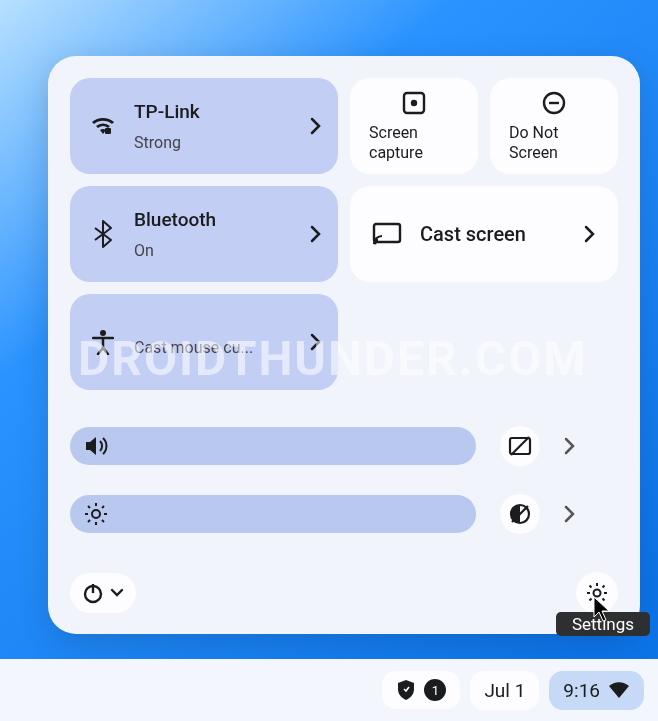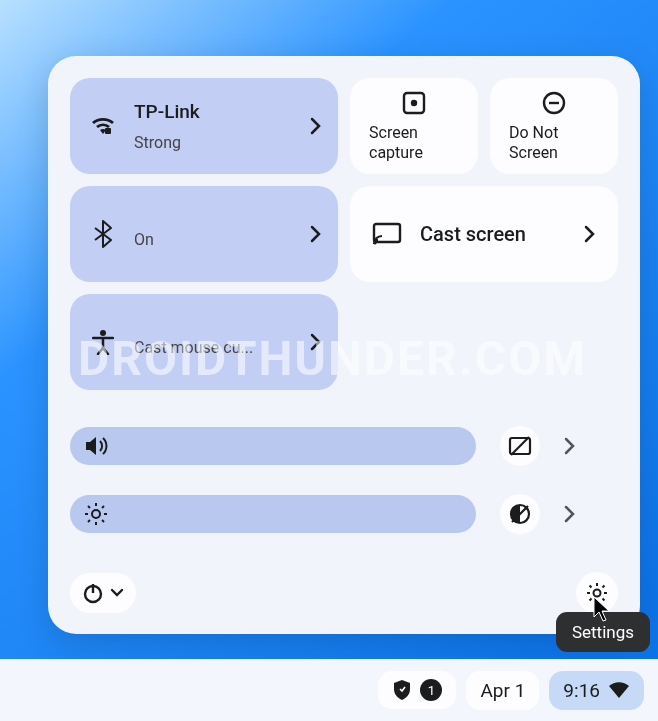--- a/index.html
+++ b/index.html
@@ -20,21 +20,21 @@
   .cast .tile-title { font-size: 20px; font-weight: 500; margin-left: 18px; flex: 1; }
   .spacer-row { grid-column: 2 / 4; grid-row: 3 / 4; }
   .sliders { margin-top: 36px; display: flex; flex-direction: column; gap: 28px; }
   .slider-row { display: flex; align-items: center; gap: 24px; }
   .track { flex: 0 0 406px; height: 38px; background: #b9c8ef; border-radius: 20px; display: flex; align-items: center; padding-left: 14px; }
   .round-btn { width: 40px; height: 40px; border-radius: 50%; background: #fdfdff; display: flex; align-items: center; justify-content: center; cursor: pointer; }
   .slider-chev { color: #444; cursor: pointer; }
   .footer { position: absolute; left: 22px; right: 22px; bottom: 20px; display: flex; align-items: center; }
   .power-pill { height: 40px; padding: 0 12px; border-radius: 20px; background: #fdfdff; display: flex; align-items: center; gap: 6px; cursor: pointer; }
   .settings-btn { margin-left: auto; width: 42px; height: 42px; border-radius: 50%; background: #fdfdff; display: flex; align-items: center; justify-content: center; cursor: pointer; }
-  .tooltip { position: absolute; right: 8px; top: 612px; background: #2d2f31; color: #fff; padding: 10px 16px; border-radius: 11px; font-size: 17px; }
+  .tooltip { position: absolute; right: 8px; top: 612px; background: #2d2f31; color: #fff; padding: 2px 16px; border-radius: 5px; font-size: 17px; }
   .cursor { position: absolute; left: 593px; top: 596px; pointer-events: none; }
   .shelf { position: absolute; left: 0; right: 0; bottom: 0; height: 62px; background: #f3f6fd; display: flex; align-items: center; justify-content: flex-end; gap: 10px; padding-right: 14px; }
   .shelf-item { display: flex; align-items: center; gap: 8px; background: #fdfdff; border-radius: 14px; padding: 8px 14px; font-size: 19px; color: #1a1c1e; cursor: pointer; }
   .shelf-item.clock { background: #c6daf7; }
   .circ-badge { width: 22px; height: 22px; border-radius: 50%; background: #1a1c1e; color: #fff; font-size: 13px; display: flex; align-items: center; justify-content: center; }
   .watermark { position: absolute; left: 50px; top: 330px; font-size: 48px; font-weight: 700; letter-spacing: 2px; color: rgba(255,255,255,0.55); pointer-events: none; white-space: nowrap; margin-left: 28px; }
   svg { display: block; }
 </style>
 </head>
 <body>
@@ -80,20 +80,21 @@
       <div class="mini-label" style="white-space:pre-line; max-width:90px;">Do Not Screen</div>
     </div>
 
     <div class="tile wide active">
       <span class="tile-icon">
         <svg width="18" height="28" viewBox="0 0 18 28">
             <path d="M9 1v26l8-7-8-6 8-6-8-7zM1 8l16 12M1 20l16-12" stroke="#1a1c1e" stroke-width="2" fill="none" stroke-linejoin="round"></path>
           </svg>
       </span>
       <div class="tile-text">
+        <div class="tile-title">Bluetooth</div>
         <div class="tile-sub">On</div>
       </div>
       <span class="chev">
         <svg width="12" height="18" viewBox="0 0 12 18">
             <path d="M2 2l7 7-7 7" stroke="#1a1c1e" stroke-width="2.5" fill="none" stroke-linecap="round"></path>
           </svg>
       </span>
     </div>
 
     <div class="tile cast">
@@ -225,21 +226,21 @@
   <div class="shelf-item">
     <span>
       <svg width="20" height="22" viewBox="0 0 20 22">
           <path d="M10 1l8 3v6c0 6-4 9-8 11-4-2-8-5-8-11V4z" fill="#1a1c1e"></path>
           <path d="M8 10l2 2 3-4" stroke="#fff" stroke-width="1.6" fill="none"></path>
         </svg>
     </span>
     <span class="circ-badge">1</span>
   </div>
   <div class="shelf-item">
-    <span>Apr 1</span>
+    <span>Jul 1</span>
   </div>
   <div class="shelf-item clock">
     <span>9:16</span>
     <span>
       <svg width="22" height="16" viewBox="0 0 22 16">
           <path fill="#1a1c1e" d="M11 16L1 4a15 15 0 0 1 20 0L11 16z"></path>
         </svg>
     </span>
   </div>
 </div>

